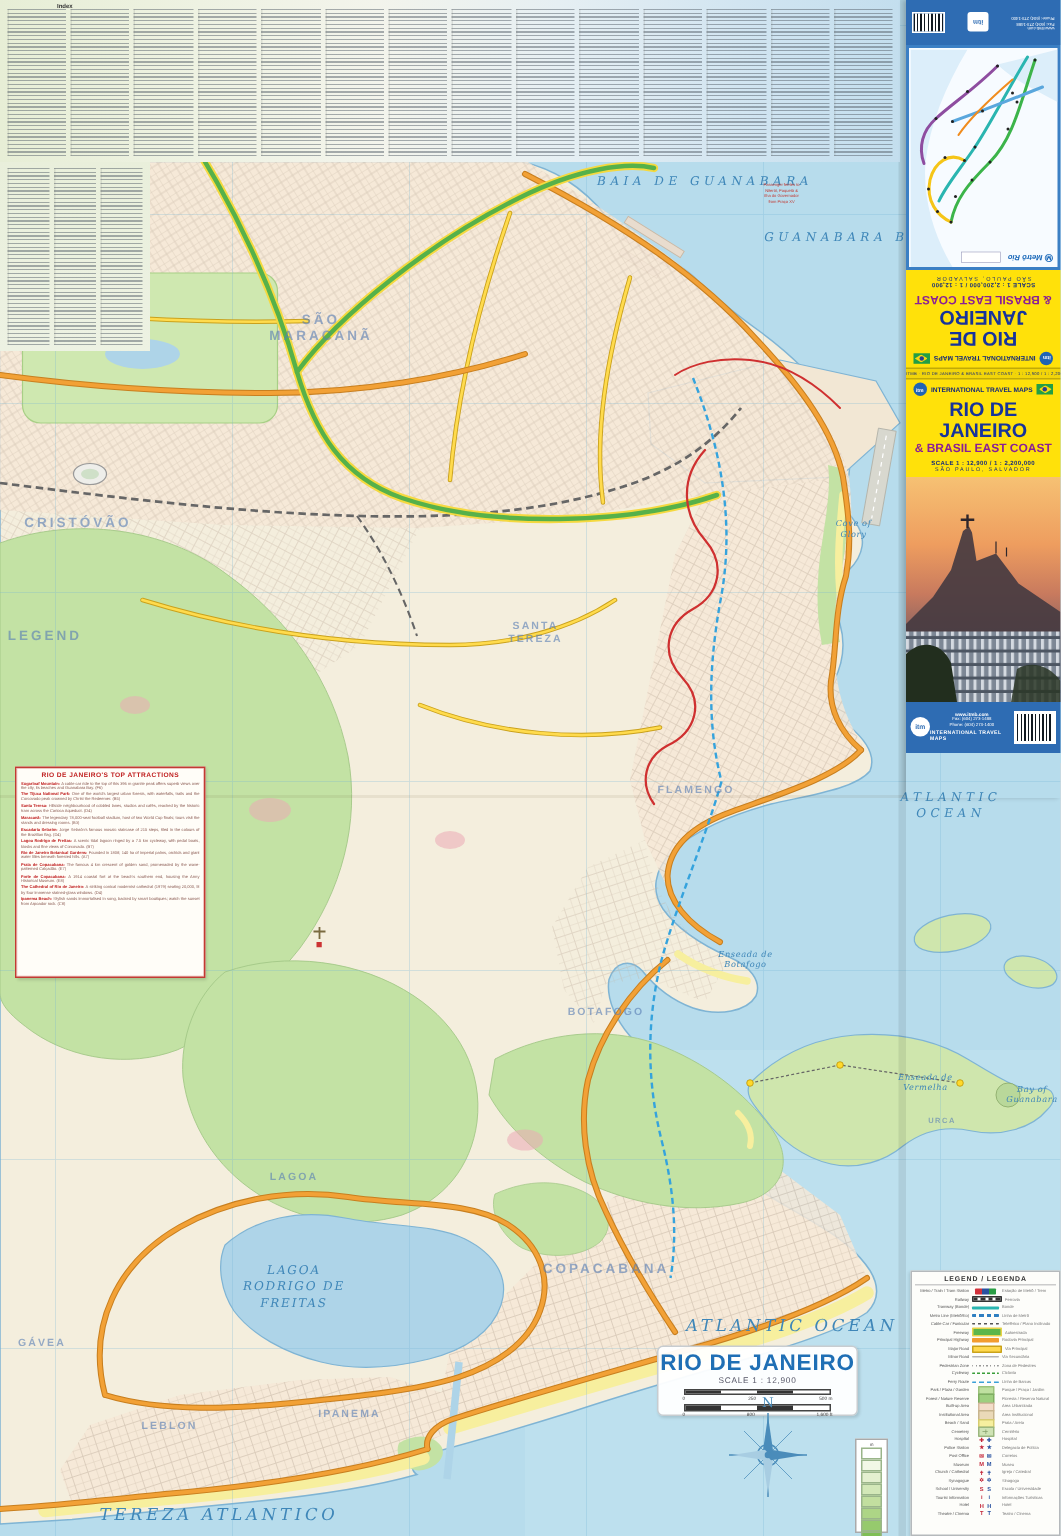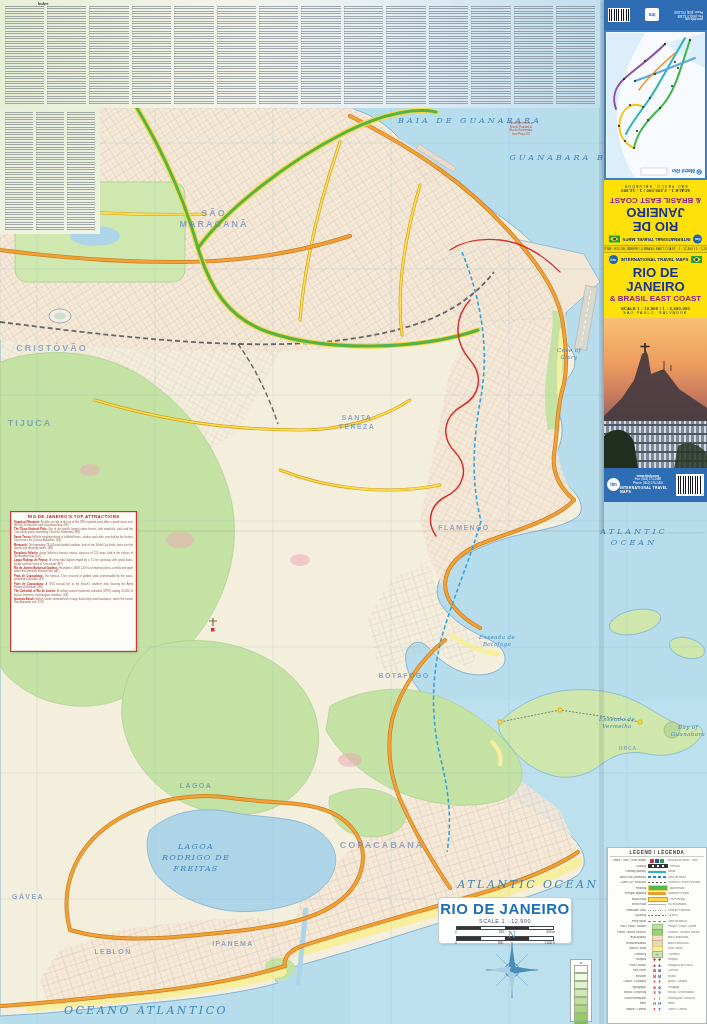--- a/index.html
+++ b/index.html
@@ -317,21 +317,21 @@
       <rect x="599" y="0" width="5" height="1024" fill="rgba(0,0,0,.08)"></rect>
     </g>
   </svg>
 
   <div id="labels">
       <div class="lbl water md ls" style="left: 470px; top: 121px;">BAIA DE GUANABARA</div>
       <div class="lbl water md ls" style="left: 566px; top: 158px;">GUANABARA BAY</div>
       <div class="lbl dist" style="left: 214px; top: 219px;">SÃO
 MARACANÃ</div>
       <div class="lbl dist" style="left: 52px; top: 349px;">CRISTÓVÃO</div>
-      <div class="lbl dist" style="left: 30px; top: 424px;">TIJUCA</div>
+      <div class="lbl dist" style="left: 30px; top: 424px;">LEGEND</div>
       <div class="lbl dist sm" style="left: 357px; top: 423px;">SANTA
 TEREZA</div>
       <div class="lbl water sm" style="left: 569px; top: 354px;">Cove of
 Glory</div>
       <div class="lbl dist sm" style="left: 464px; top: 528px;">FLAMENGO</div>
       <div class="lbl water md ls" style="left: 634px; top: 537px;">ATLANTIC OCEAN</div>
       <div class="lbl water sm" style="left: 497px; top: 641px;">Enseada de
 Botafogo</div>
       <div class="lbl dist sm" style="left: 404px; top: 676px;">BOTAFOGO</div>
       <div class="lbl water sm" style="left: 617px; top: 723px;">Enseada de
@@ -339,23 +339,23 @@
       <div class="lbl water sm" style="left: 688px; top: 731px;">Bay of
 Guanabara</div>
       <div class="lbl dist xs" style="left: 628px; top: 748px;">URCA</div>
       <div class="lbl dist sm" style="left: 196px; top: 786px;">LAGOA</div>
       <div class="lbl water md" style="left: 196px; top: 858px;">LAGOA
 RODRIGO DE
 FREITAS</div>
       <div class="lbl dist sm" style="left: 28px; top: 897px;">GÁVEA</div>
       <div class="lbl dist sm" style="left: 113px; top: 952px;">LEBLON</div>
       <div class="lbl dist sm" style="left: 233px; top: 944px;">IPANEMA</div>
-      <div class="lbl dist" style="left: 382px; top: 846px;">COPACABANA</div>
+      <div class="lbl dist" style="left: 404px; top: 846px;">COPACABANA</div>
       <div class="lbl water lg" style="left: 528px; top: 884px;">ATLANTIC OCEAN</div>
-      <div class="lbl water lg" style="left: 146px; top: 1010px;">OCEANO ATLANTICO</div>
+      <div class="lbl water lg" style="left: 146px; top: 1010px;">TEREZA ATLANTICO</div>
     </div>
   <div id="bay-note">Passenger ferries to
 Niterói, Paquetá &amp;
 Ilha do Governador
 from Praça XV</div>
 
   <div id="index-top">
     <span id="ix-title">Index</span>
   <div class="ix-col"></div>
       <div class="ix-col"></div>

